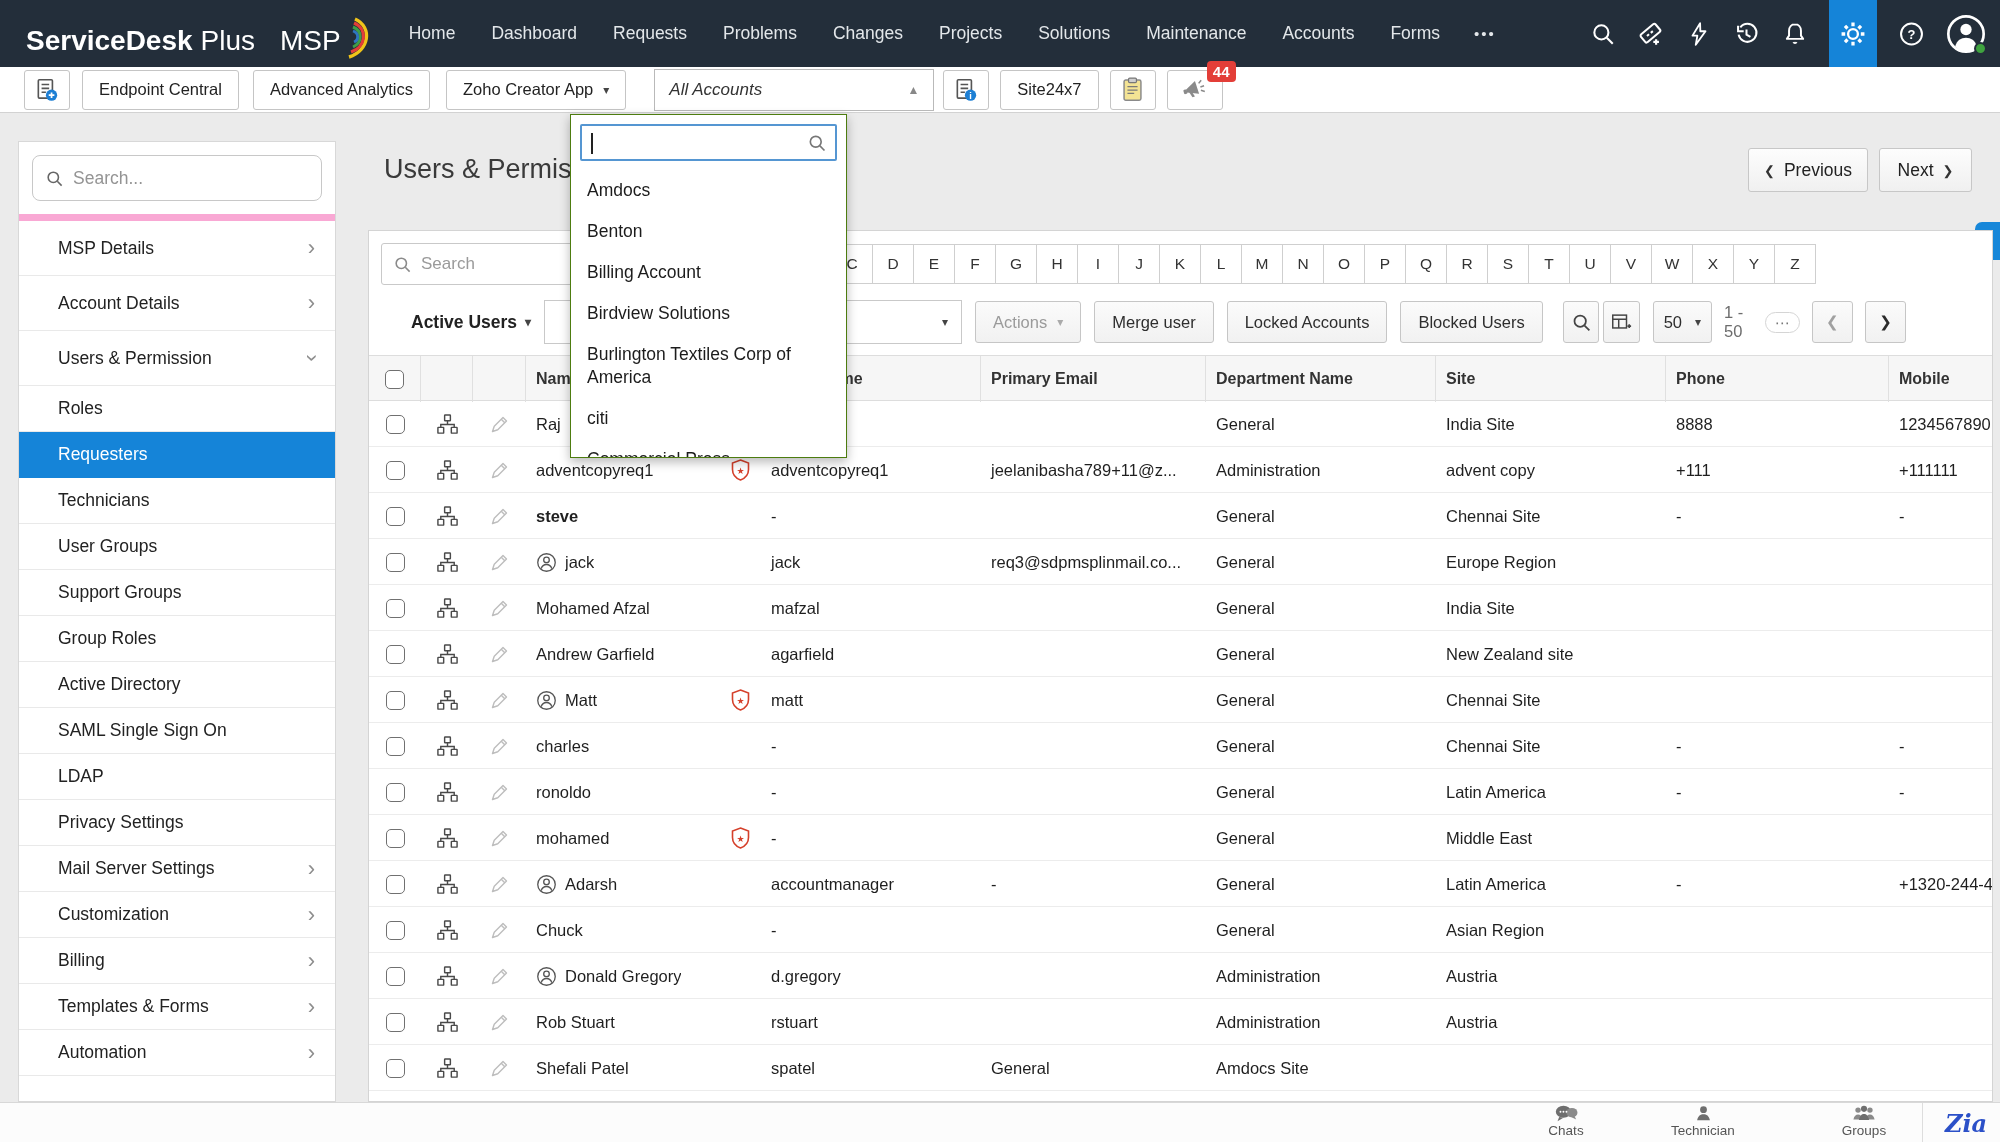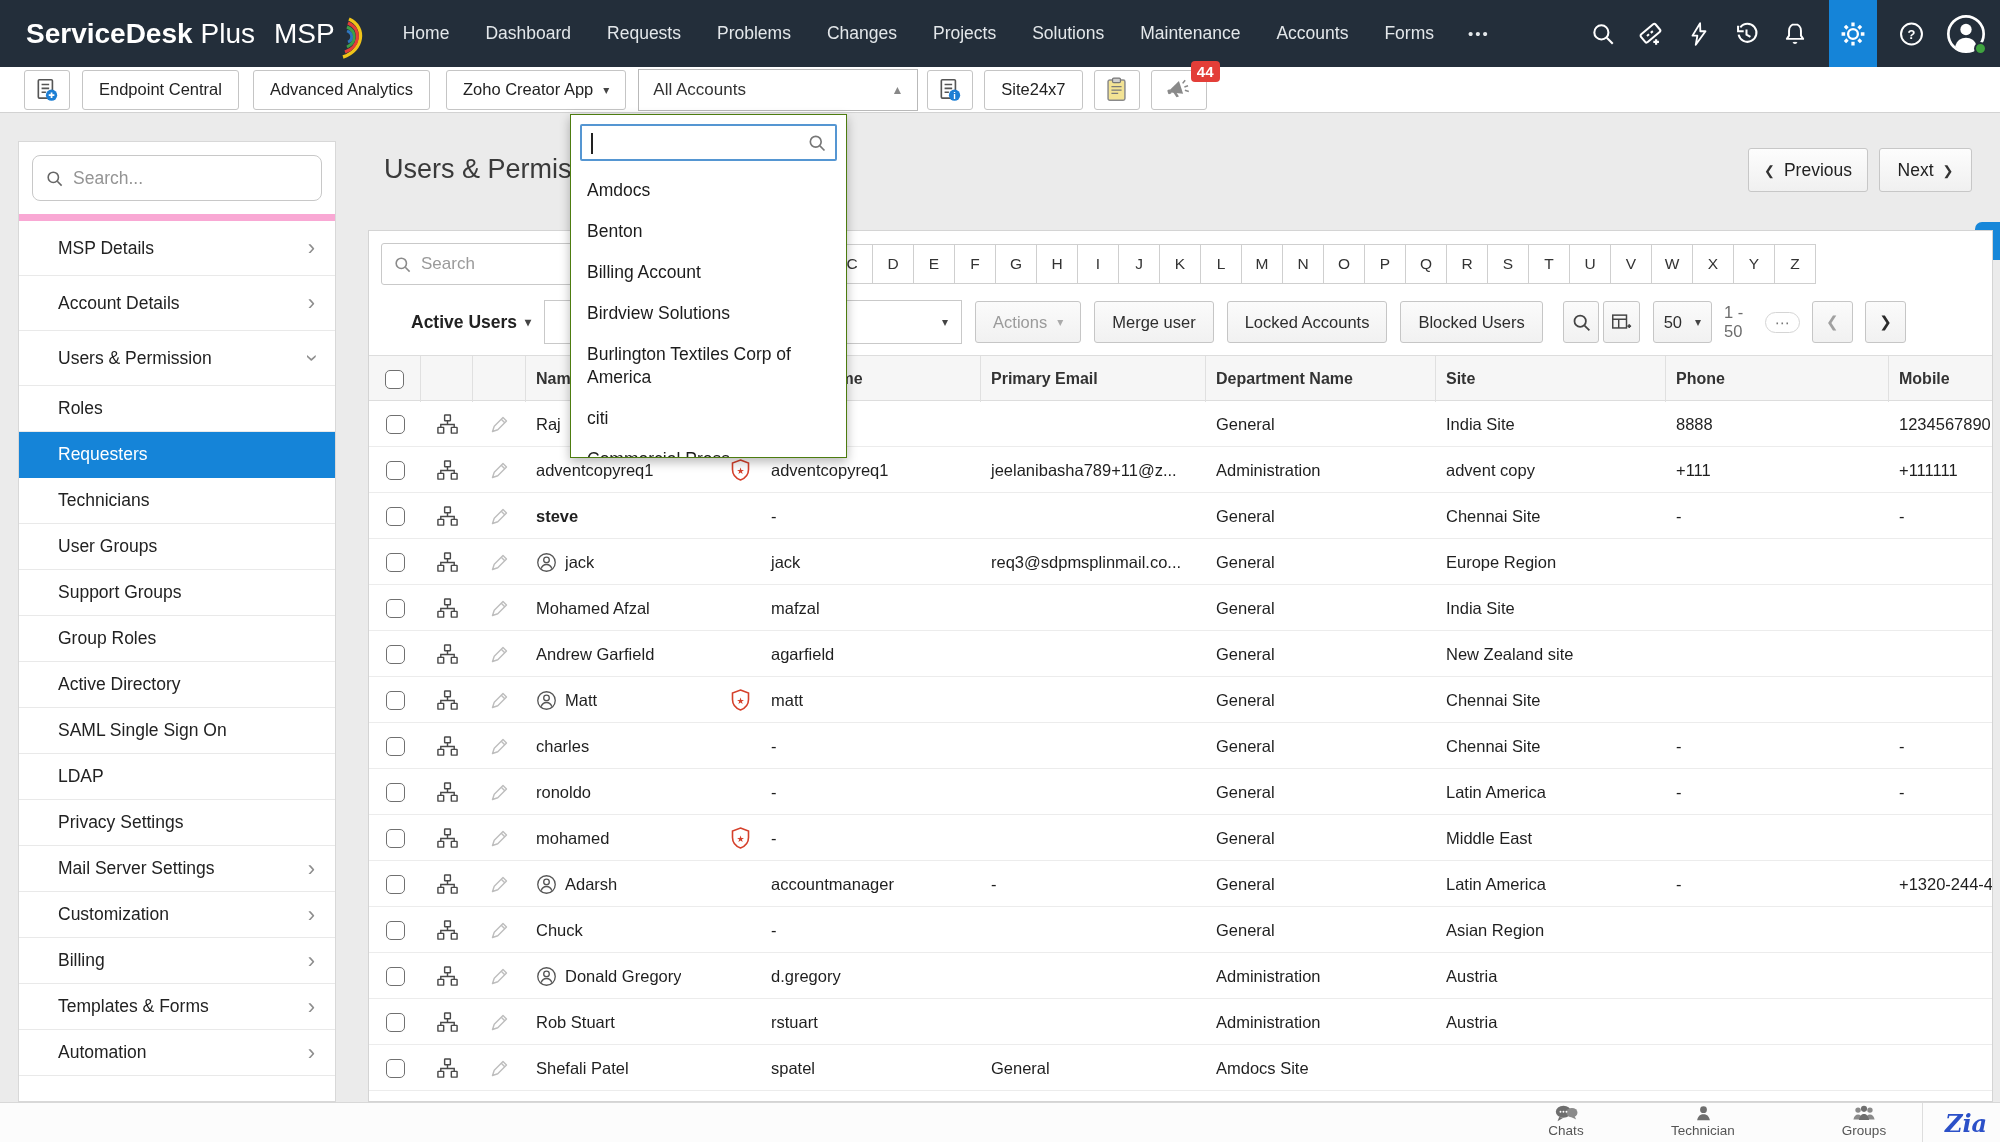--- a/index.html
+++ b/index.html
@@ -1,23 +1,23 @@
 <!DOCTYPE html>
 <html><head>
 <meta charset="utf-8">
 <style>
   * { margin:0; padding:0; box-sizing:border-box; }
   html,body { width:2000px; height:1142px; overflow:hidden; font-family:"Liberation Sans",sans-serif; background:#ebebeb; }
 
   
   .navbar { position:absolute; left:0; top:0; width:2000px; height:67px; background:#232e3a; display:flex; align-items:center; }
-  .brand { display:flex; align-items:center; margin-left:26px; white-space:nowrap; }
+  .brand { display:flex; align-items:flex-end; margin-left:26px; white-space:nowrap; }
   .brand .b1 { color:#fff; font-size:28px; font-weight:bold; }
   .brand .b2 { color:#fff; font-size:28px; font-weight:300; margin-left:8px; }
-  .brand .b3 { color:#fff; font-size:28px; font-weight:400; margin-left:19px; }
+  .brand .b3 { color:#fff; font-size:28px; font-weight:400; margin-left:25px; }
   .swoosh { margin-left:2px; position:relative; top:6px; }
   .nav-menu { display:flex; align-items:center; gap:36px; margin-left:36px; }
   .nav-item { color:#e3e7ea; font-size:17.5px; cursor:pointer; white-space:nowrap; }
   .nav-more { color:#e3e7ea; font-size:15px; letter-spacing:2px; cursor:pointer; }
   .nav-icons { display:flex; align-items:center; gap:21px; margin-left:auto; margin-right:14px; height:67px; }
   .nicon { width:27px; height:27px; display:flex; align-items:center; justify-content:center; cursor:pointer; }
   .gearbox { width:48px; height:67px; background:#1584d8; display:flex; align-items:center; justify-content:center; cursor:pointer; }
   .avatar-wrap { position:relative; width:40px; height:40px; cursor:pointer; }
   .status-dot { position:absolute; right:-1px; bottom:-1px; width:13px; height:13px; border-radius:50%; background:#3fa33f; border:2.5px solid #232e3a; }
 
@@ -199,21 +199,21 @@
       <circle cx="16.2" cy="16.8" r="5.2" fill="#1d7fd4"></circle>
       <path d="M16.2 14.2 v5.2 M13.6 16.8 h5.2" stroke="#fff" stroke-width="1.6"></path>
     </svg>
   </span>
   <span class="tbtn" style="margin-left:12px;">Endpoint Central</span>
   <span class="tbtn" style="margin-left:14px;">Advanced Analytics</span>
   <span class="tbtn" style="margin-left:16px;">
     <span>Zoho Creator App</span>
     <span class="caret">▾</span>
   </span>
-  <span class="acct-select" style="margin-left:12px;">
+  <span class="acct-select" style="margin-left:28px;font-style:italic;">
     <span>All Accounts</span>
     <span class="up">▲</span>
   </span>
   <span class="tbtn icon-only" style="margin-left:9px;">
     <svg width="26" height="26" viewBox="0 0 24 24">
       <rect x="4" y="2.5" width="13" height="17" rx="1" fill="none" stroke="#555" stroke-width="1.5"></rect>
       <path d="M7 7 h7 M7 10.5 h7 M7 14 h4" stroke="#555" stroke-width="1.4"></path>
       <circle cx="16.2" cy="16.8" r="5.2" fill="#1d7fd4"></circle>
       <text x="16.2" y="20.2" text-anchor="middle" font-size="8.5" fill="#fff" font-weight="bold" font-family="Liberation Sans,sans-serif">i</text>
     </svg>

